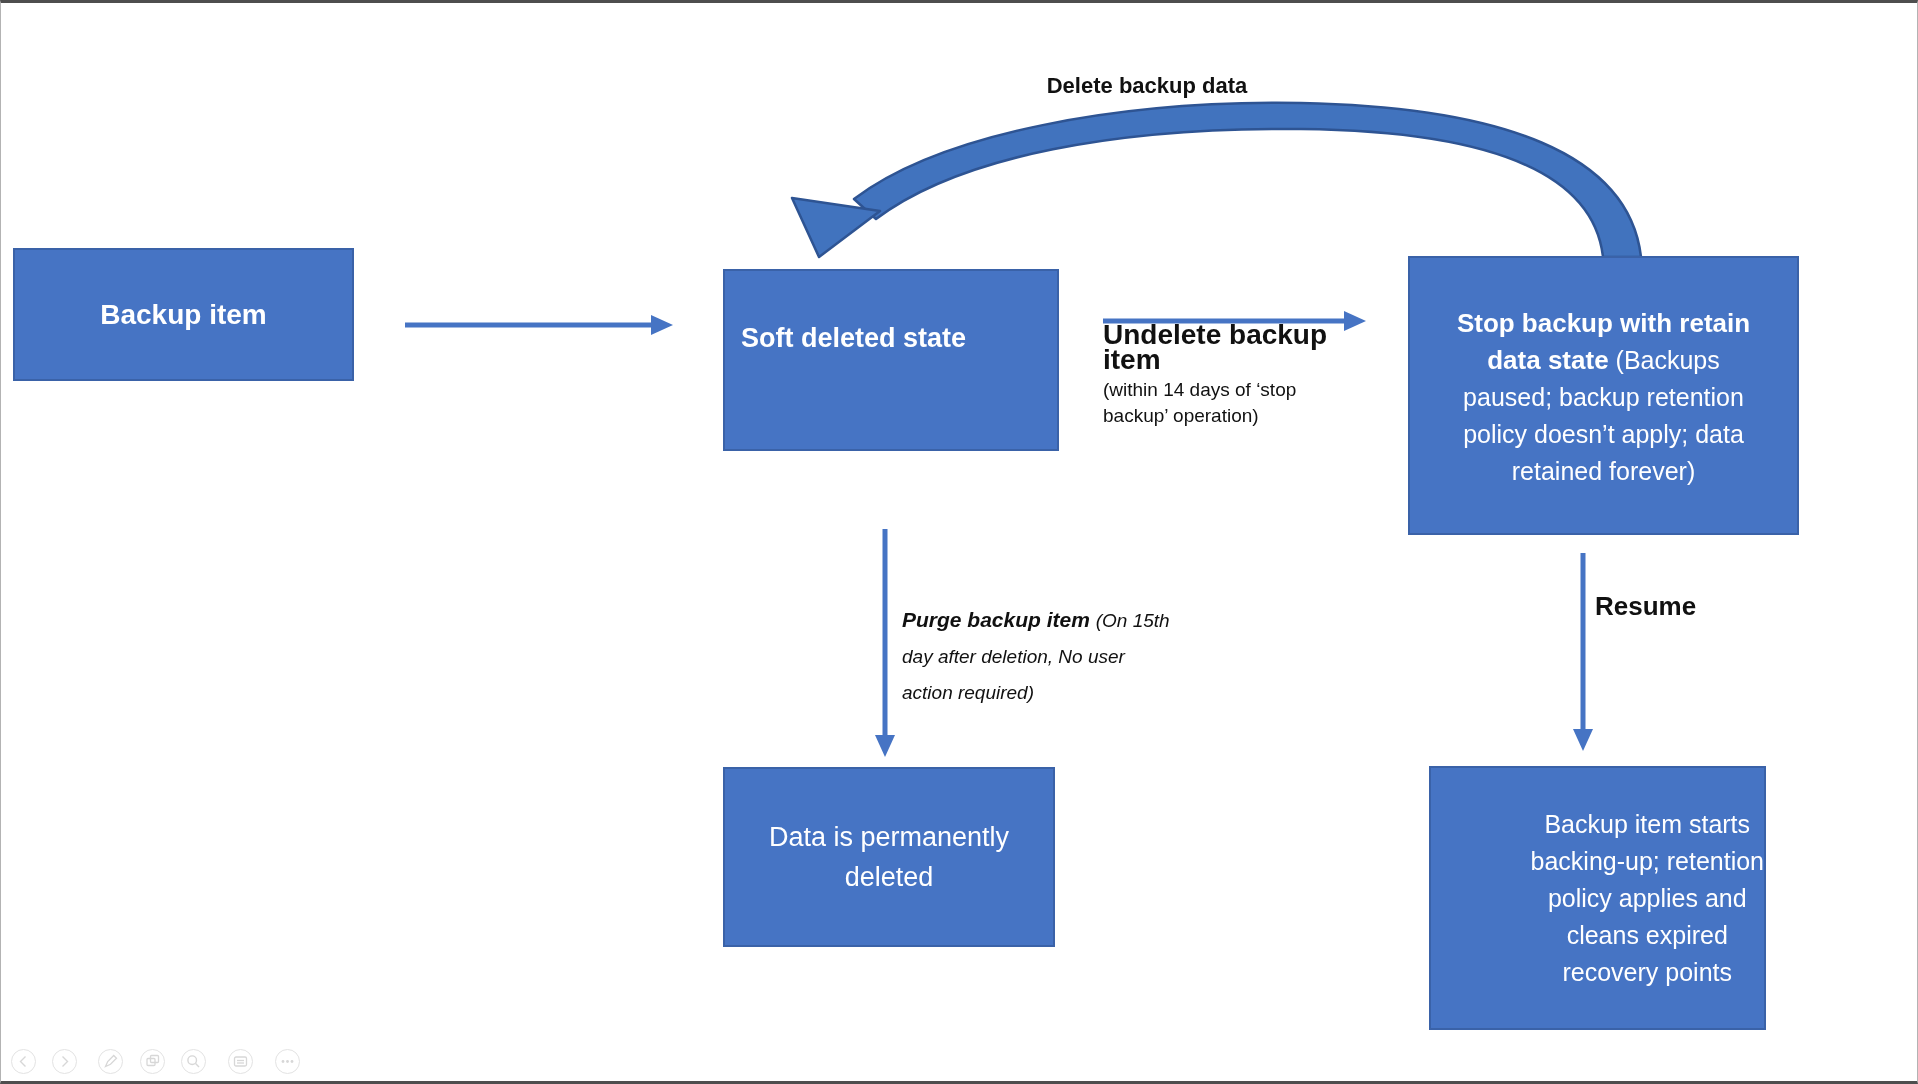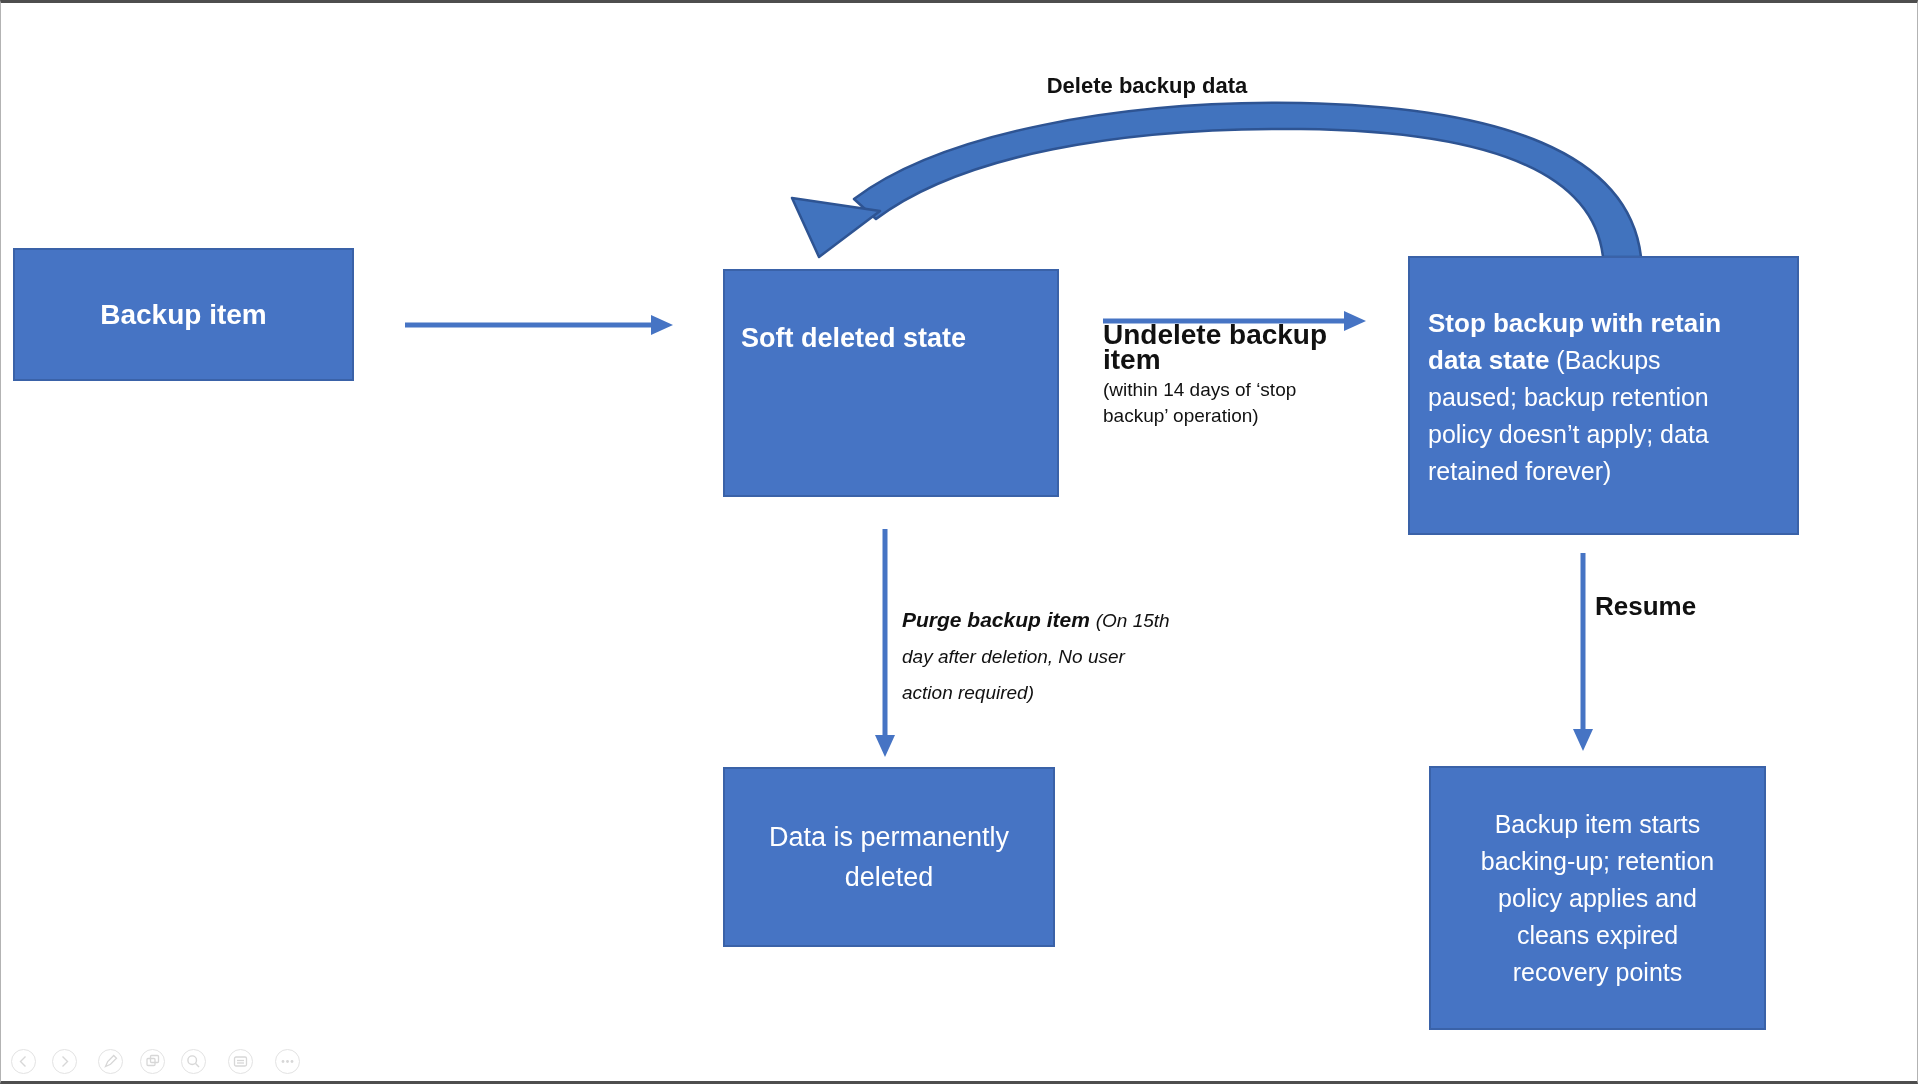--- a/index.html
+++ b/index.html
@@ -33,26 +33,26 @@
   }
   .node-title { font-weight: bold; }
   .lbl {
     position: absolute;
     color: #111111;
     white-space: pre-line;
   }
   .lbl .bold { font-weight: bold; }
   
   #node-backup-item   { left: 12px;  top: 245px; width: 341px; height: 133px; font-size: 28px; font-weight: bold; }
-  #node-soft-deleted  { left: 722px; top: 266px; width: 336px; height: 228px; padding: 10px 16px; font-size: 25px; line-height: 38px; }
+  #node-soft-deleted  { left: 722px; top: 266px; width: 336px; height: 182px; padding: 10px 16px; font-size: 25px; line-height: 38px; }
   #node-soft-deleted .node-title { display: block; font-size: 27px; }
-  #node-stop-retain   { left: 1407px; top: 253px; width: 391px; height: 279px; padding: 10px 18px; font-size: 25px; line-height: 37px; }
+  #node-stop-retain   { left: 1407px; top: 253px; width: 391px; height: 279px; padding: 10px 18px; font-size: 25px; line-height: 37px; text-align: center; }
   #node-stop-retain .node-title { font-size: 26px; }
   #node-perm-deleted  { left: 722px; top: 764px; width: 332px; height: 180px; font-size: 27px; line-height: 40px; }
-  #node-resume-result { left: 1428px; top: 763px; width: 337px; height: 264px; font-size: 25px; line-height: 37px; }
+  #node-resume-result { left: 1428px; top: 763px; width: 337px; height: 264px; font-size: 25px; line-height: 37px; justify-content: flex-end; }
   
   #label-delete-backup-data { left: 1016px; top: 70px; width: 260px; text-align: center; font-size: 22px; font-weight: bold; }
   #label-stop-delete  { left: 404px; top: 294px; width: 250px; font-size: 21px; font-weight: bold; line-height: 27px; }
   #label-undelete     { left: 1102px; top: 294px; width: 260px; line-height: 25px; }
   #label-undelete .bold { font-size: 28px; display: block; margin-bottom: 5px; }
   #label-undelete .reg  { font-size: 19px; }
   #label-purge        { left: 901px; top: 563px; width: 300px; font-size: 19px; line-height: 36px; font-style: italic; }
   #label-purge .bold  { font-size: 21px; }
   #label-resume       { left: 1594px; top: 588px; font-size: 26px; font-weight: bold; }
   

